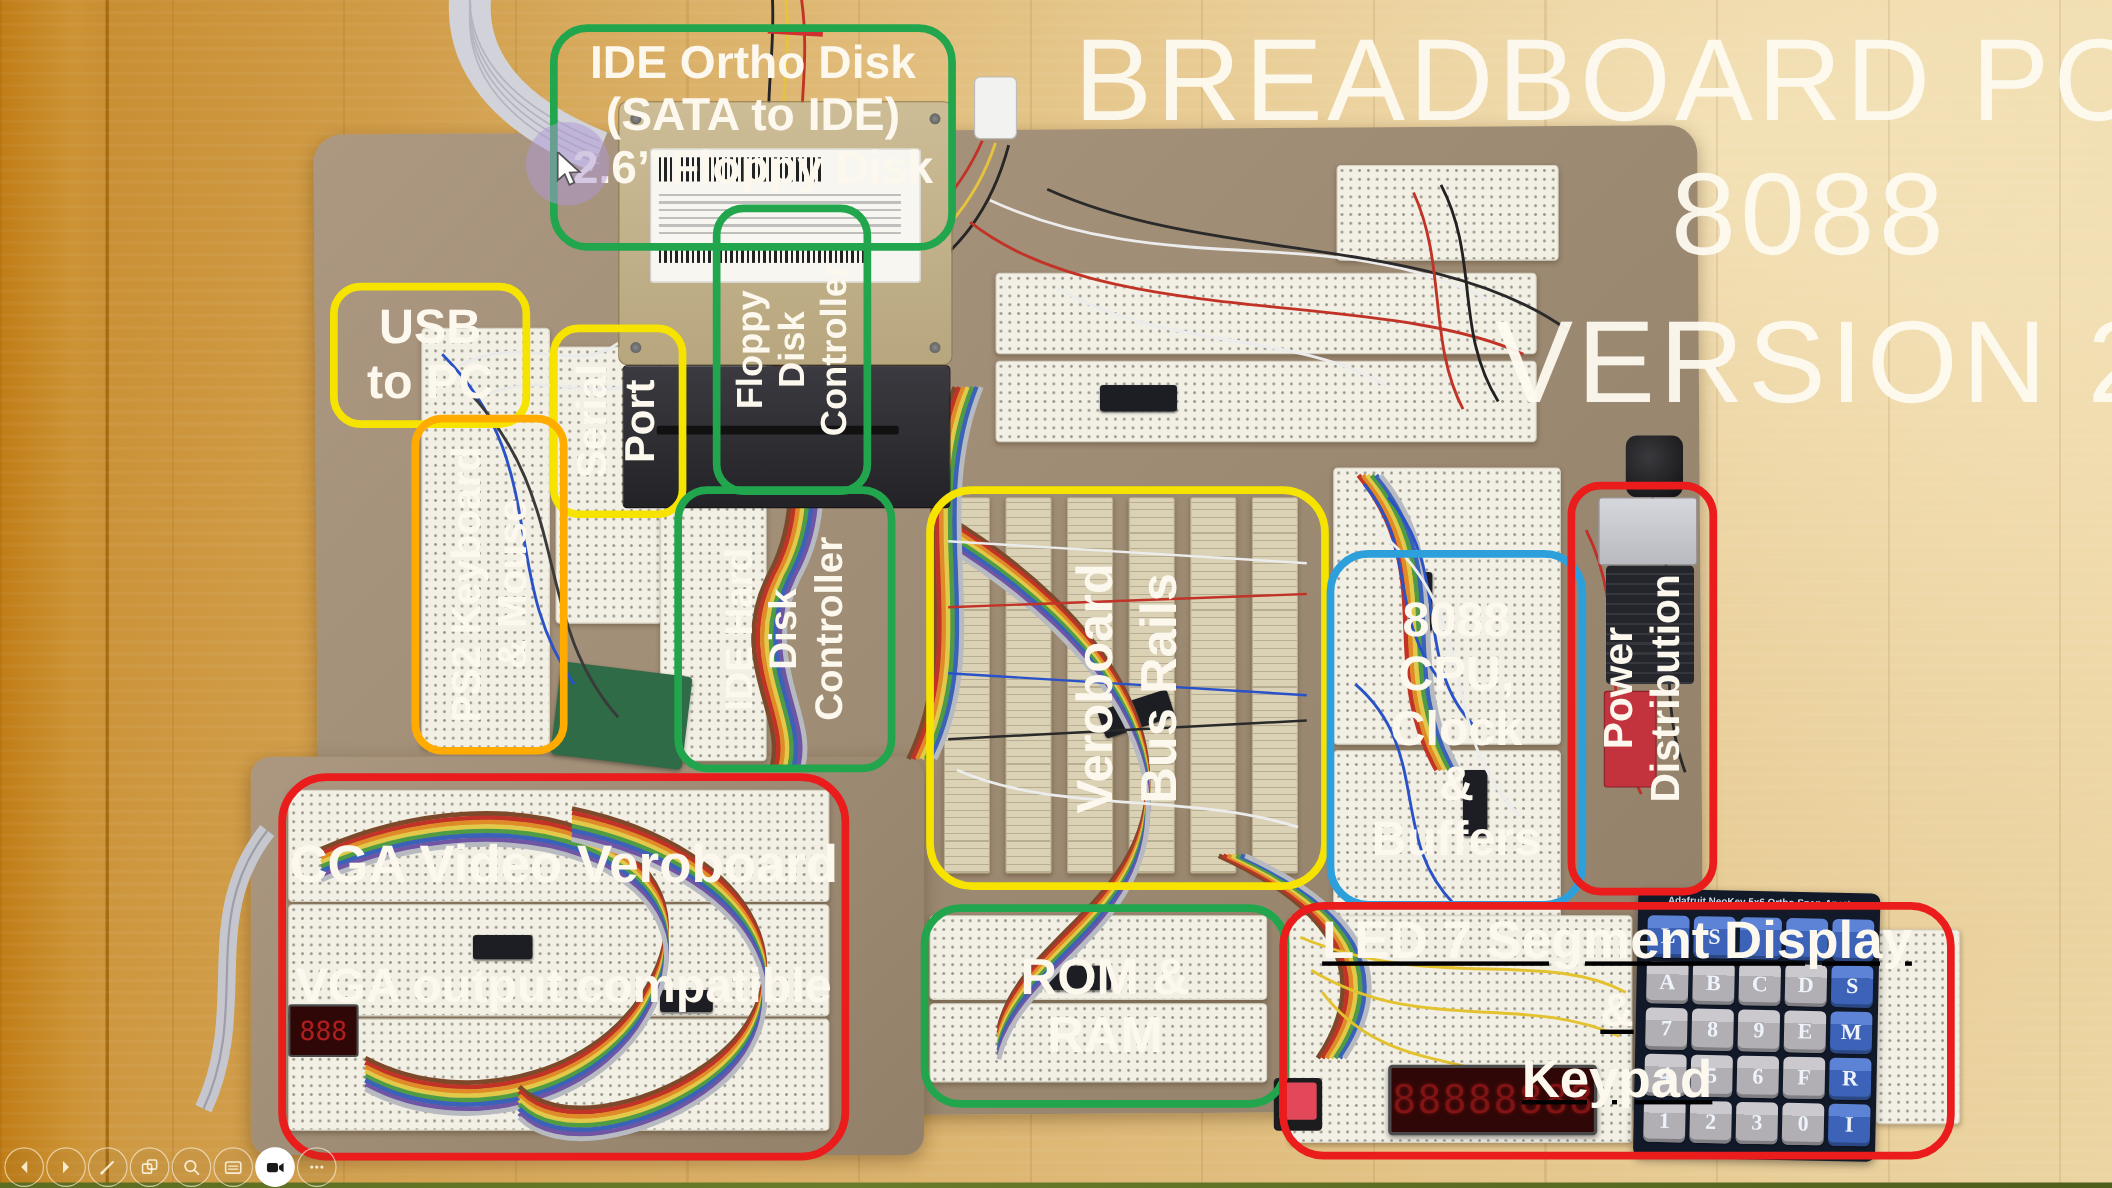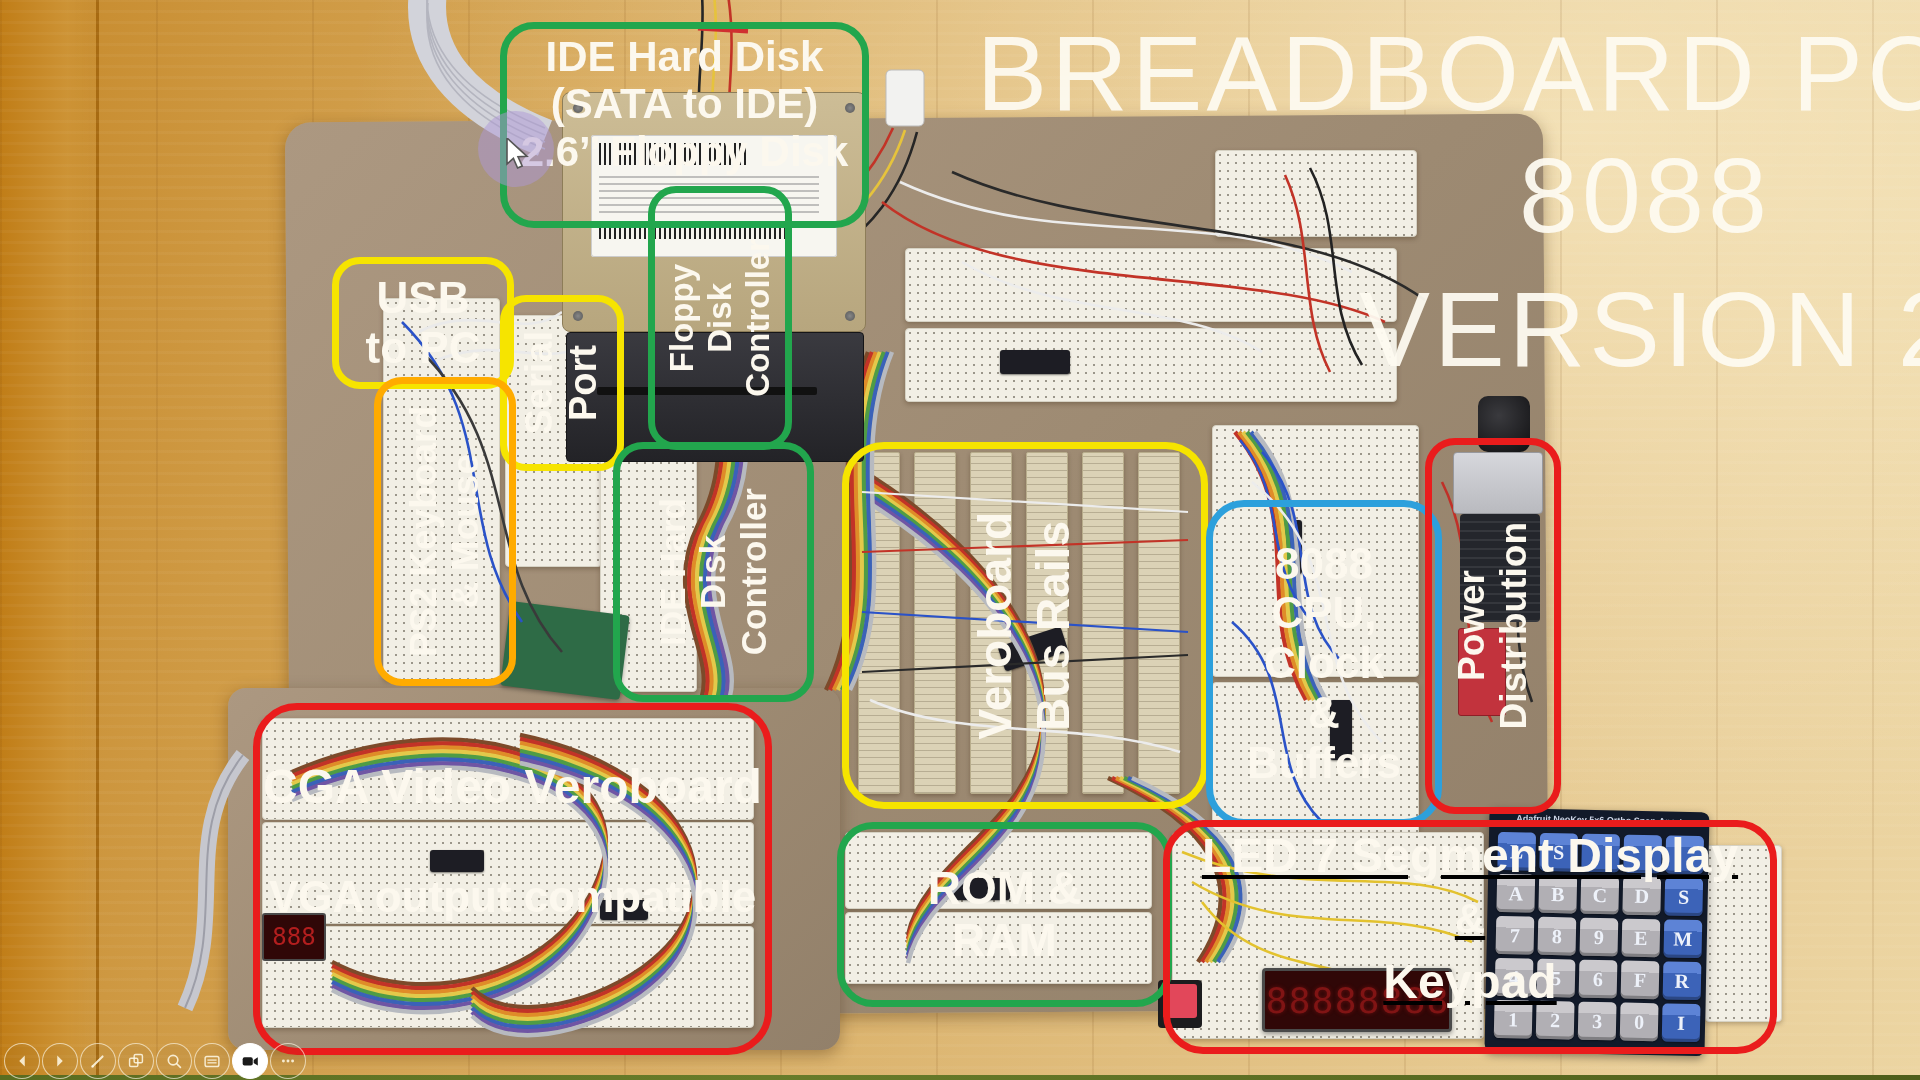--- a/index.html
+++ b/index.html
@@ -317,35 +317,35 @@
       <span class="key">1</span>
       <span class="key">2</span>
       <span class="key">3</span>
       <span class="key">0</span>
       <span class="key blue">I</span>
     </div>
   </div>
 
   <div class="abox c-green" style="left:500px;top:22px;width:355px;height:192px;">
     <div class="stack" style="justify-content:flex-start;padding-top:4px;">
-      <div class="aline" style="font-size:42px;">IDE Hard Disk</div>
+      <div class="aline" style="font-size:42px;">IDE Ortho Disk</div>
       <div class="aline" style="font-size:42px;">(SATA to IDE)</div>
       <div class="aline" style="font-size:42px;">2.6’’ Floppy Disk</div>
     </div>
   </div>
 
   <div class="abox c-green" style="left:648px;top:186px;width:130px;height:250px;border-radius:28px;">
     <div class="vrow">
       <span class="vspan" style="font-size:33px;">Floppy</span>
       <span class="vspan" style="font-size:33px;">Disk</span>
       <span class="vspan" style="font-size:33px;">Controller</span>
     </div>
   </div>
 
-  <div class="abox c-yellow" style="left:332px;top:257px;width:168px;height:118px;border-radius:28px;">
+  <div class="abox c-yellow" style="left:300px;top:257px;width:168px;height:118px;border-radius:28px;">
     <div class="stack">
       <div class="aline" style="font-size:44px;">USB</div>
       <div class="aline" style="font-size:44px;">to PC</div>
     </div>
   </div>
 
   <div class="abox c-yellow" style="left:500px;top:295px;width:110px;height:162px;border-radius:26px;">
     <div class="vrow">
       <span class="vspan" style="font-size:38px;">Serial</span>
       <span class="vspan" style="font-size:38px;">Port</span>

